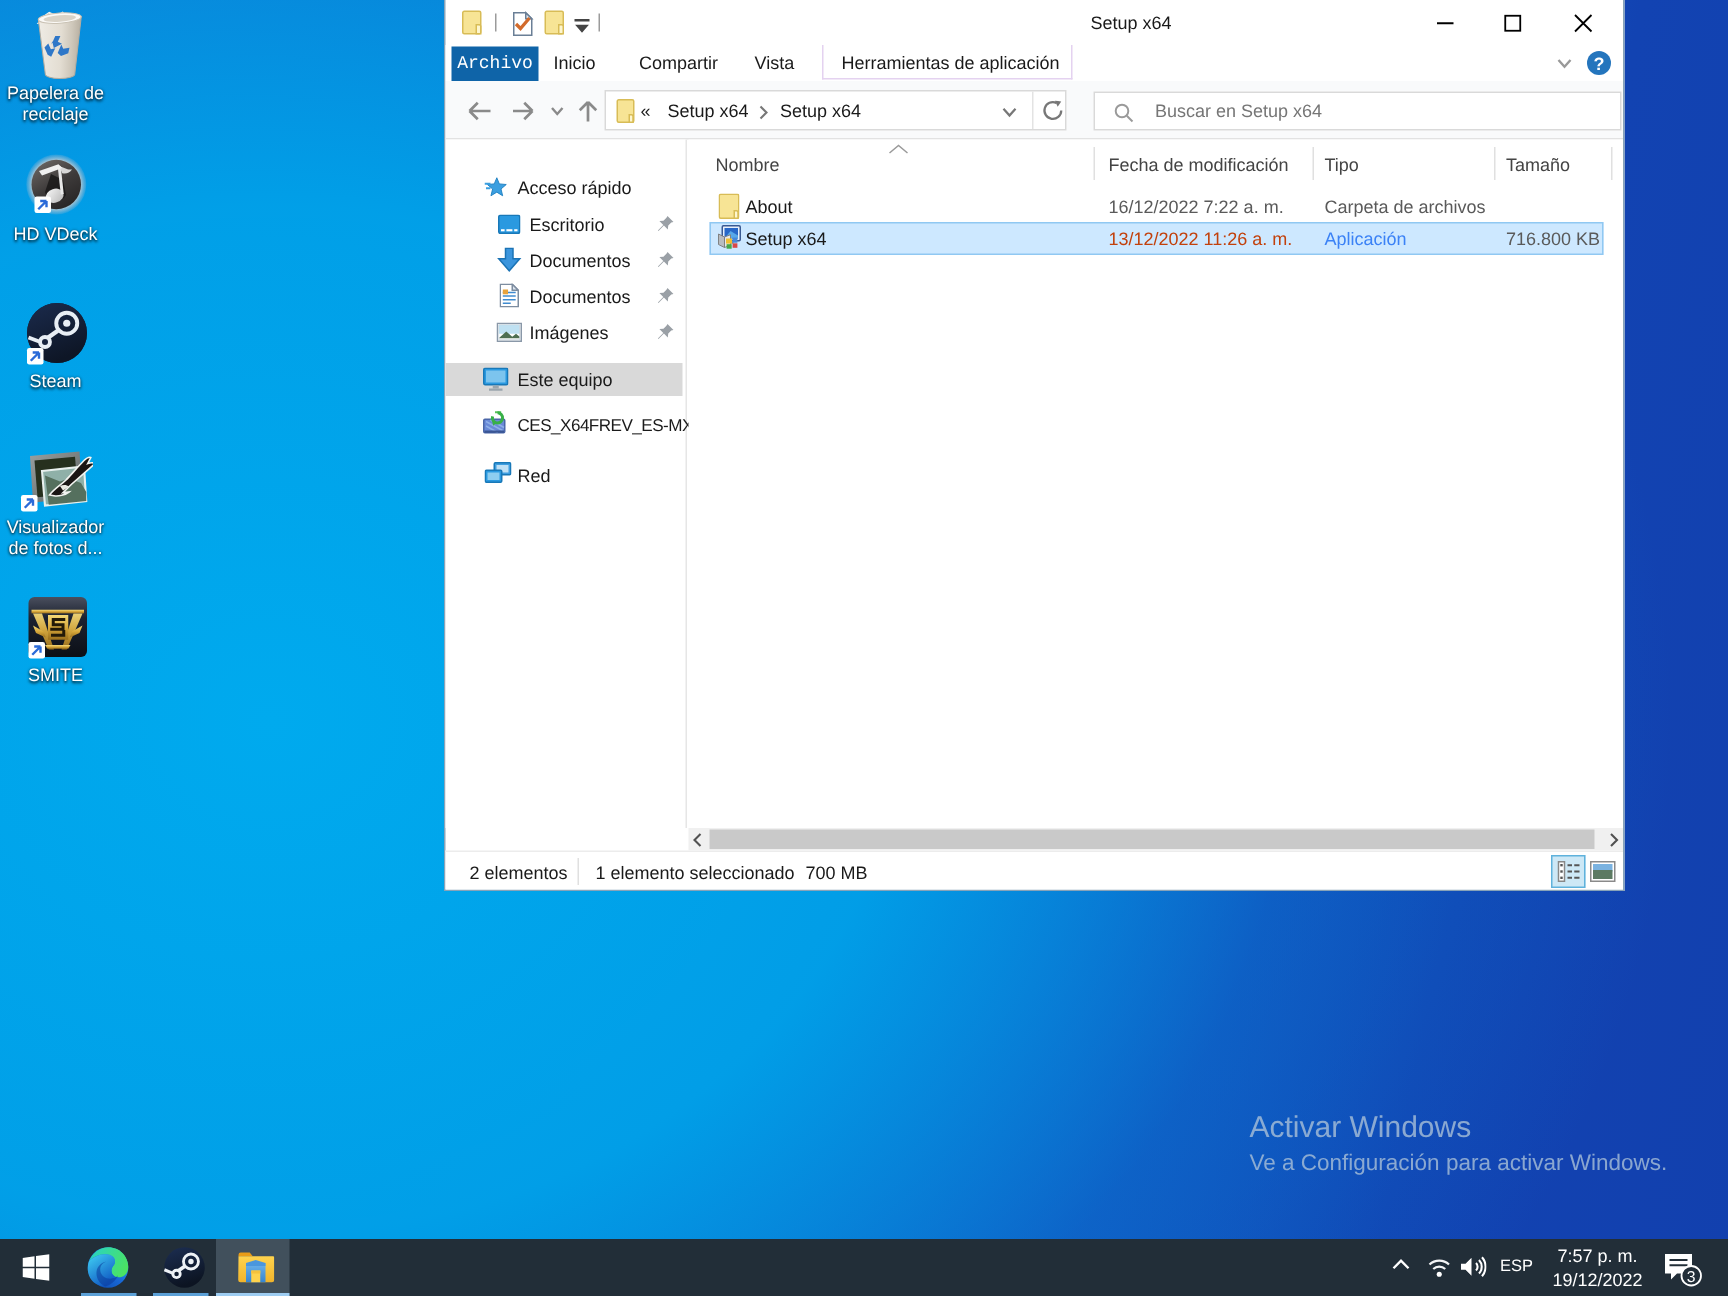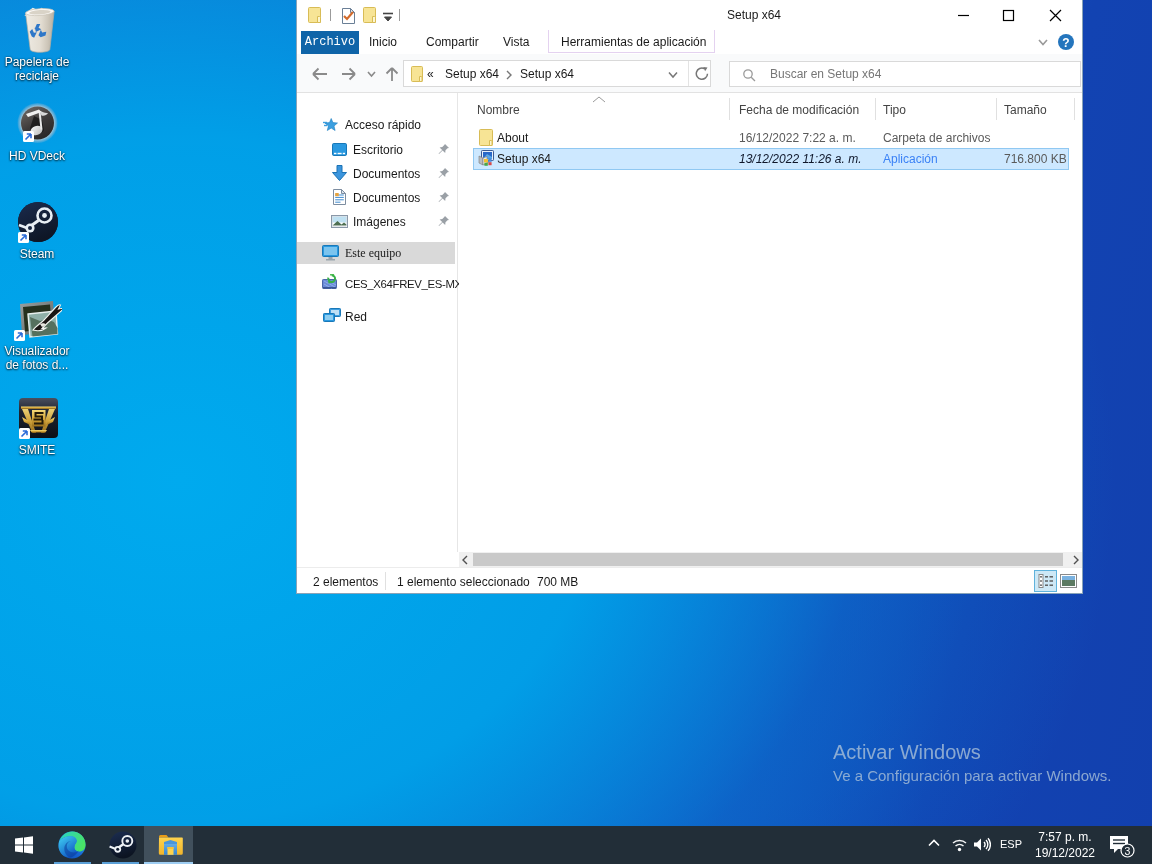--- a/index.html
+++ b/index.html
@@ -297,21 +297,21 @@
           <path d="M7 1 l4 4 -1.5 0.3 -2 2 -0.3 2.7 -2.6 -2.6 -3.6 3.6 -0.4 -0.4 3.6 -3.6 -2.6 -2.6 2.7 -0.3 2 -2 z" fill="#9aa0a6"></path>
         </svg>
 
     <div class="abs" style="left:0px; top:149px; width:158px; height:22px; background:#d9d9d9;"></div>
     <svg class="abs" style="left:25px; top:152px;" width="17" height="16" viewBox="0 0 17 16">
       <rect x="0.5" y="0.5" width="16" height="11" rx="1" fill="#2a99e0" stroke="#1878b8"></rect>
       <rect x="2" y="2" width="13" height="8" fill="#7cc4ee"></rect>
       <rect x="6.5" y="12" width="4" height="2" fill="#9aa5ad"></rect>
       <rect x="4" y="14" width="9" height="1.5" fill="#9aa5ad"></rect>
     </svg>
-    <div class="wtxt" style="left:48px; top:153px;font-family:Liberation Serif, serif;">Este equipo</div>
+    <div class="wtxt" style="left:48px; top:153px;">Este equipo</div>
 
     <svg class="abs" style="left:25px; top:181px;" width="18" height="17" viewBox="0 0 18 17">
       <rect x="0.5" y="5.5" width="14" height="9" rx="0.8" fill="#6a8ad8" stroke="#4a66a8"></rect>
       <path d="M2 7 l11 6 M5 6 l9 5 M2 10 l8 4.5" stroke="#8fb0e8" stroke-width="1"></path>
       <rect x="1" y="13" width="13" height="1.5" fill="#3a5694"></rect>
       <path d="M8 0.8 l3.4 0 a2.8 2.8 0 0 1 -0.6 1.6" fill="none" stroke="#58c058" stroke-width="1.4"></path>
       <path d="M9.7 1.2 a3.4 3.4 0 1 1 -3.3 2.4" fill="none" stroke="#38b048" stroke-width="2"></path>
       <path d="M6 6.5 l0.8 3.4 2.6 -2.4 z" fill="#38b048"></path>
     </svg>
     <div class="wtxt" style="left:48px; top:185px; font-size:11.4px; letter-spacing:-0.35px;">CES_X64FREV_ES-MX</div>
@@ -354,21 +354,21 @@
       <path d="M6 9 l4 -5 5 3 v2 z" fill="#58a8e8"></path>
       <rect x="9" y="11" width="3" height="1.5" fill="#8a8a8a"></rect>
       <path d="M2 6 l4 2 v7 l-4 -2 z" fill="#b8bcc0" stroke="#787878" stroke-width="0.6"></path>
       <path d="M6 8 l4 -1.5 v7 l-4 1.5 z" fill="#e8e8e8" stroke="#787878" stroke-width="0.6"></path>
       <rect x="7" y="9" width="4" height="3.4" fill="#f0c030"></rect>
       <rect x="11.2" y="8.4" width="3.4" height="3.4" fill="#4888d8"></rect>
       <rect x="7.4" y="12.8" width="3.4" height="3" fill="#48a848"></rect>
       <rect x="11.4" y="12.2" width="3.2" height="3" fill="#d84848"></rect>
     </svg>
     <div class="wtxt" style="left:38px; top:59px;">Setup x64</div>
-    <div class="wtxt" style="left:280px; top:59px; color:#0f172a;font-style:italic;">13/12/2022 11:26 a. m.</div>
+    <div class="wtxt" style="left:280px; top:59px; color:#c2410c;">13/12/2022 11:26 a. m.</div>
     <div class="wtxt" style="left:424px; top:59px; color:#3b82f6;">Aplicación</div>
     <div class="wtxt" style="left:545px; top:59px; width:56px; text-align:right; color:#5a5a5a;">716.800 KB</div>
   </div>
 
   <div class="abs" style="left:162px; top:552px; width:623px; height:15px; background:#f0f0f0;">
     <svg class="abs" style="left:1px; top:3px;" width="10" height="10" viewBox="0 0 10 10">
           <path d="M7 1 l-4 4 4 4" stroke="#505050" stroke-width="1.4" fill="none"></path>
         </svg>
     <div class="abs" style="left:14px; top:1px; width:590px; height:13px; background:#c9c9c9;"></div>
     <svg class="abs" style="left:612px; top:3px;" width="10" height="10" viewBox="0 0 10 10">

